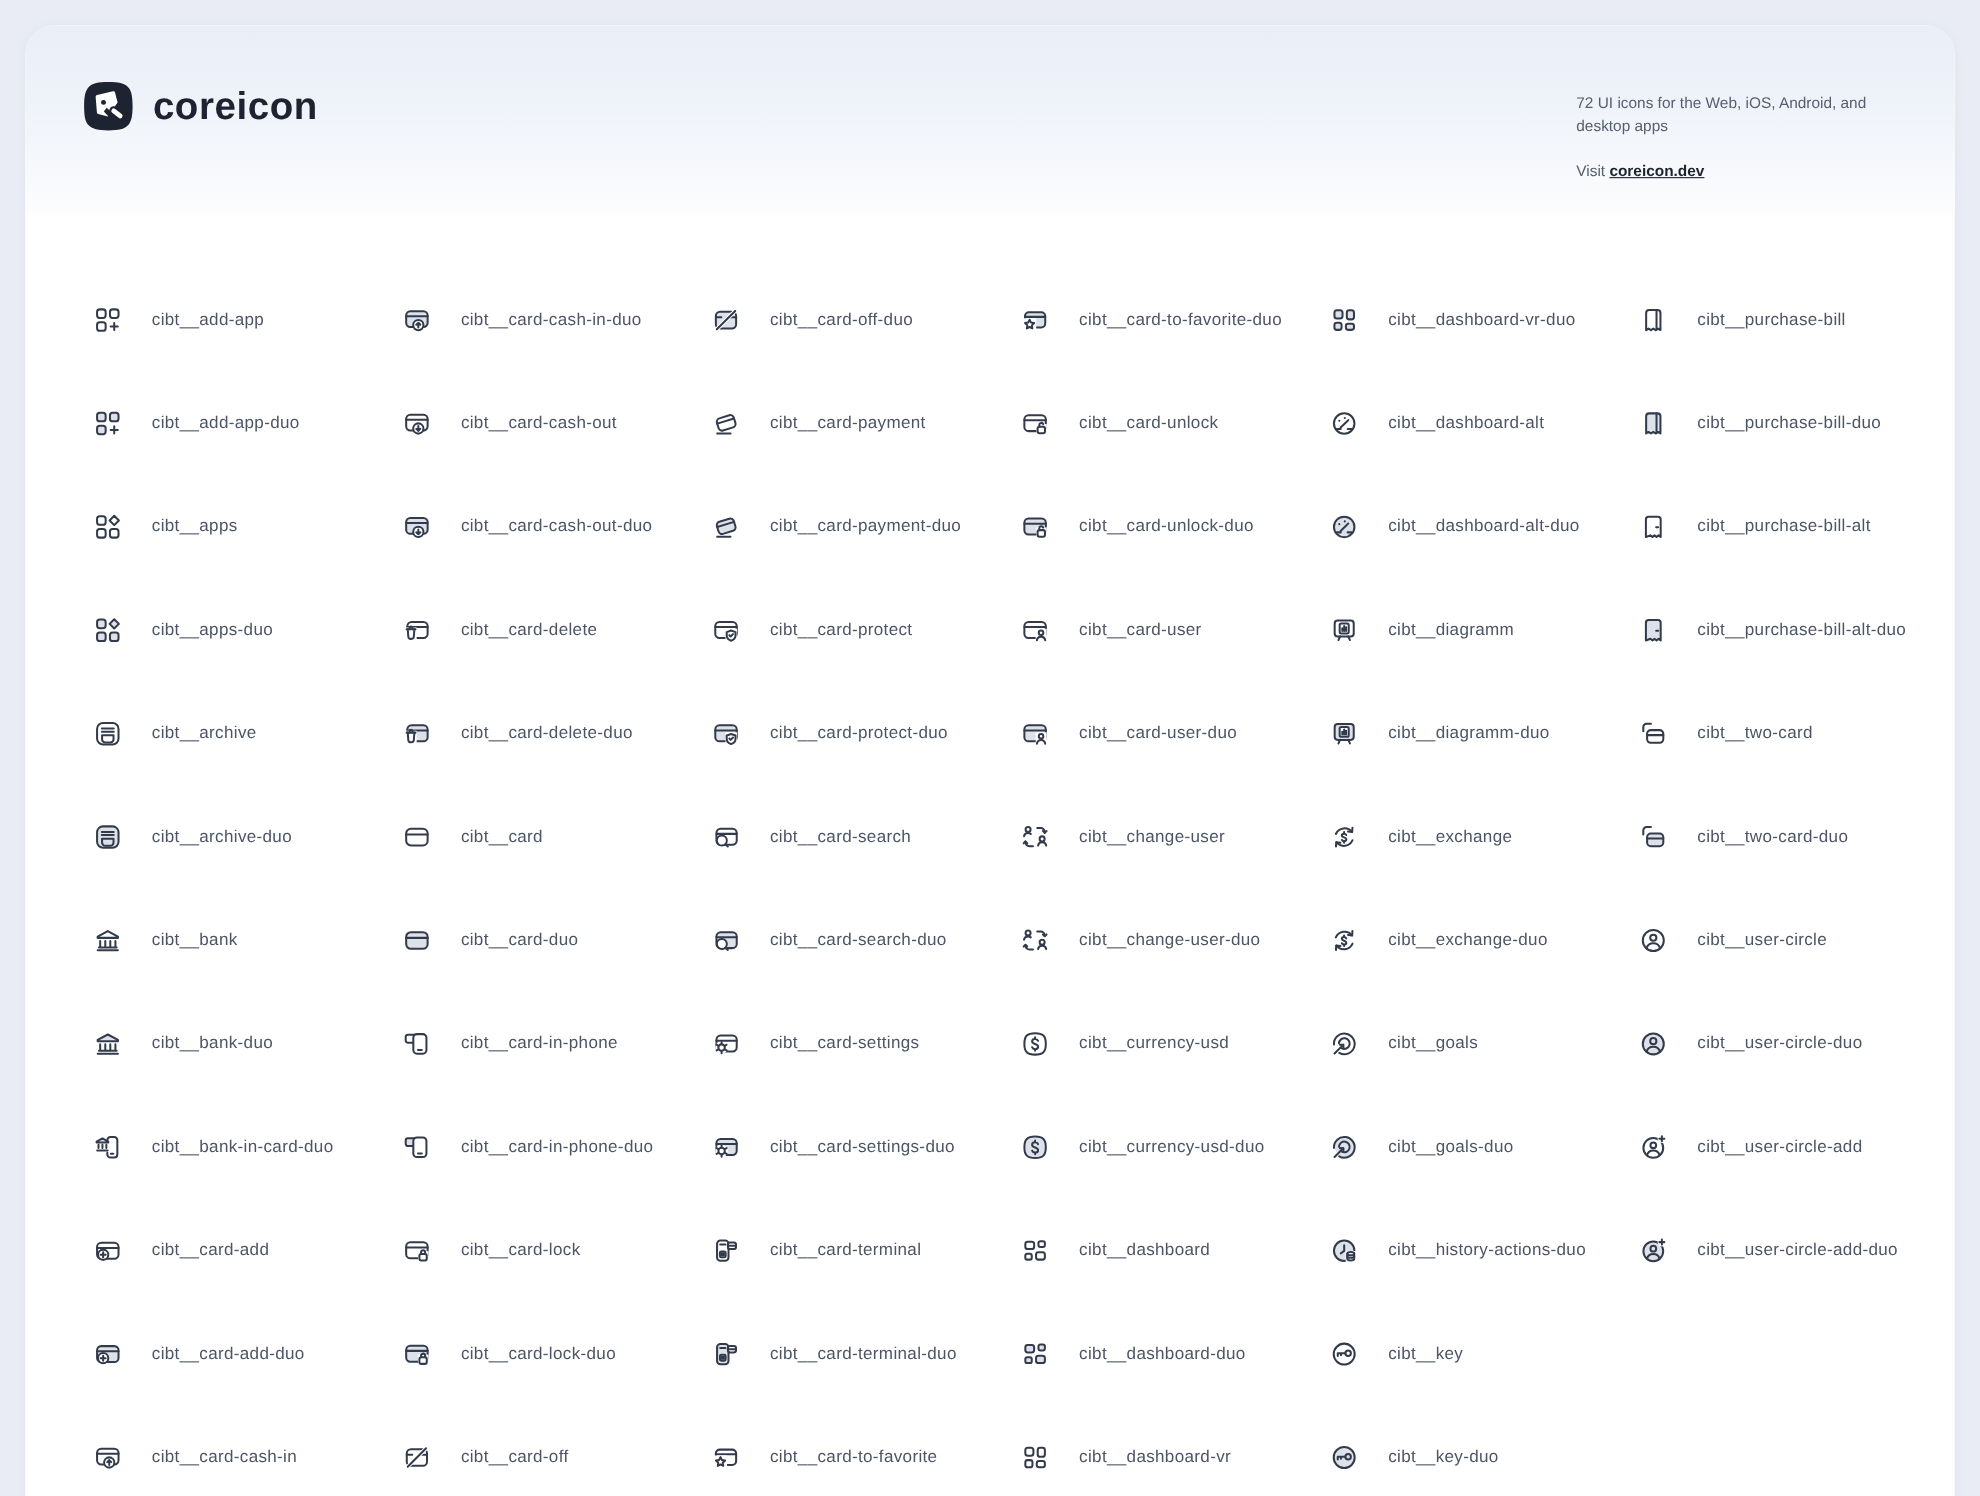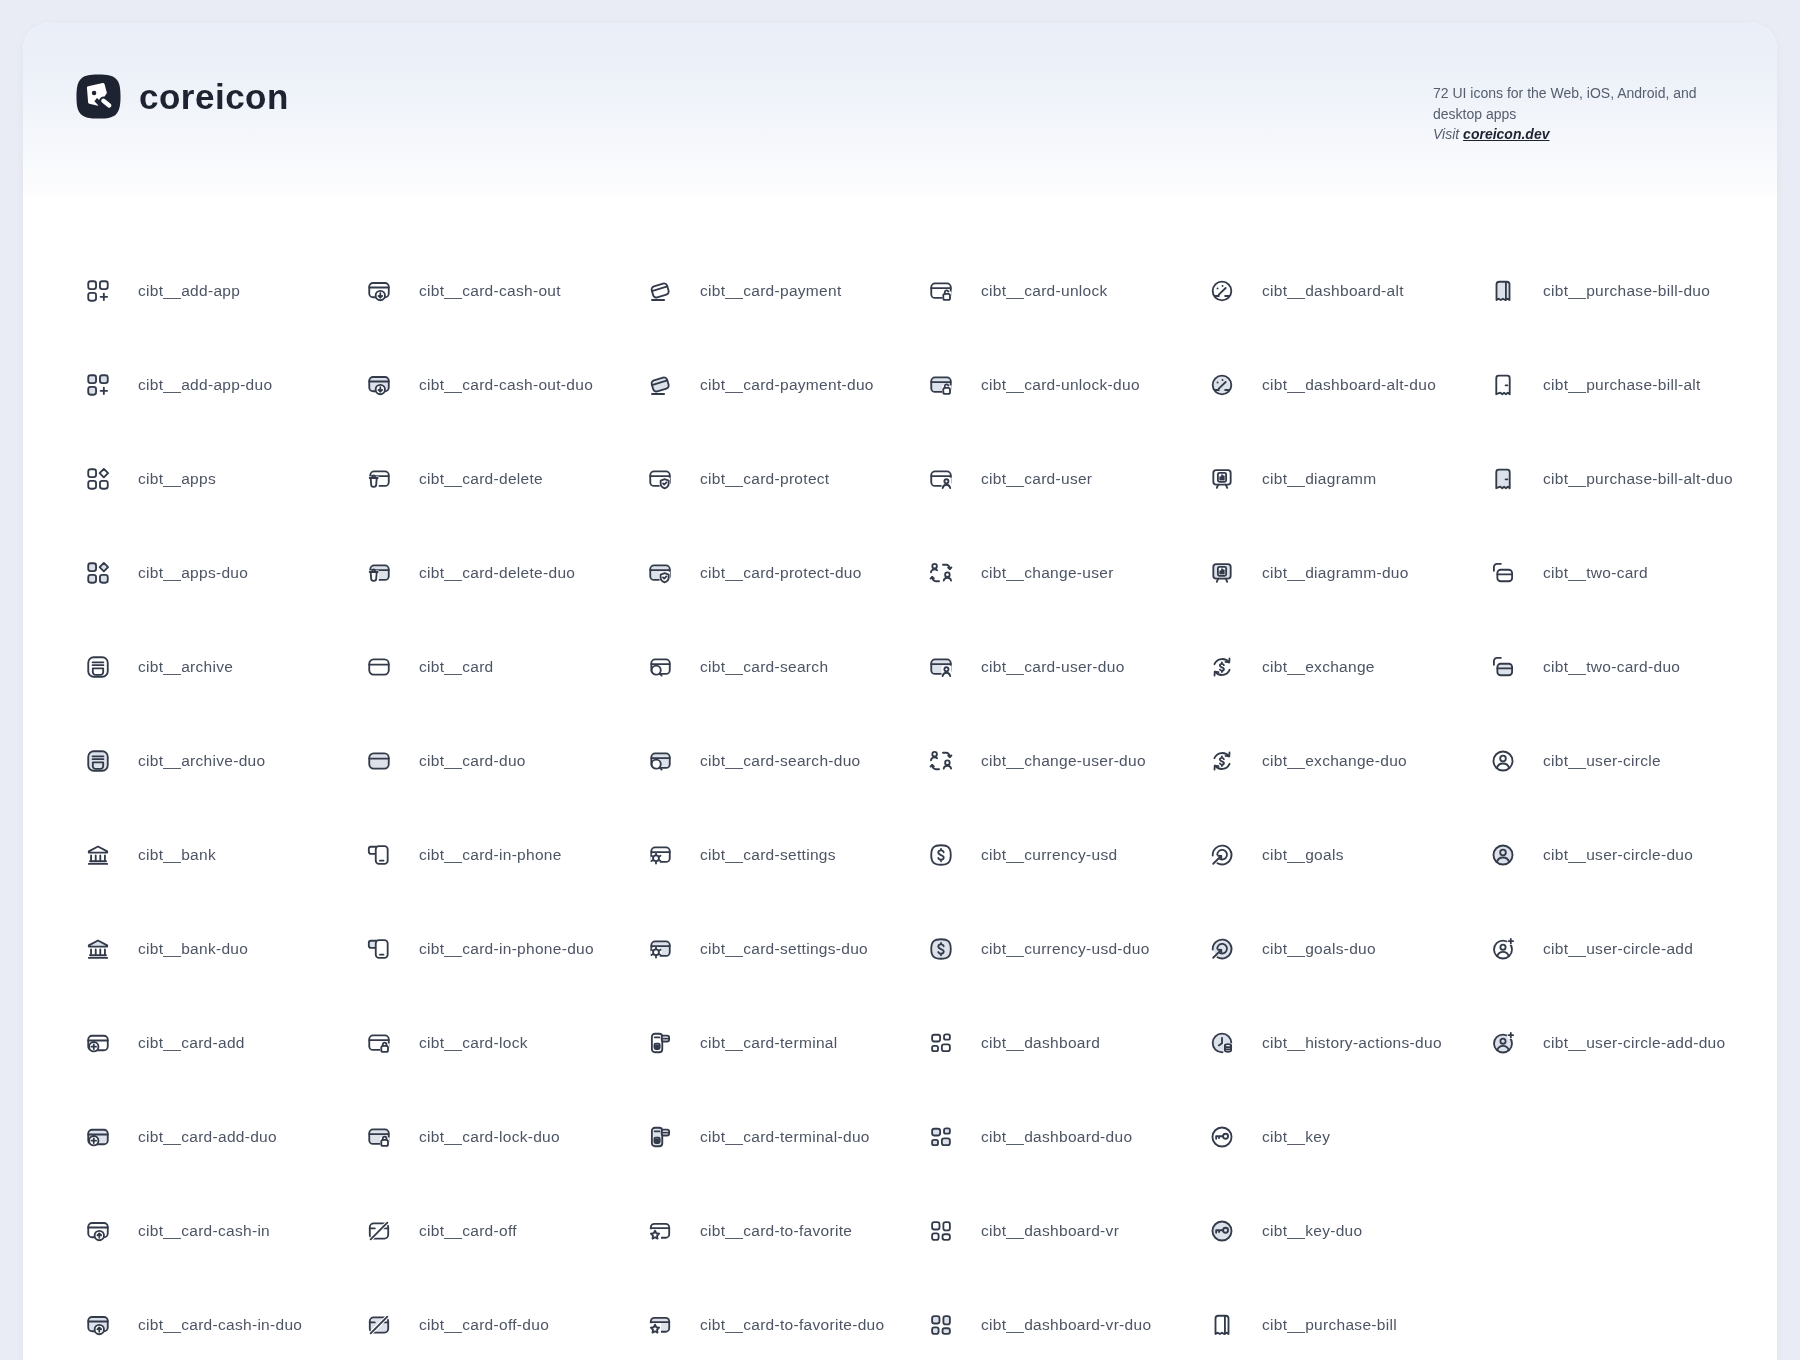--- a/index.html
+++ b/index.html
@@ -27,21 +27,21 @@
     text-decoration:none;
   }
   .brand-mark { width:47px; height:47px; display:block; }
   .brand-name {
     font-size:35px; font-weight:700; color:#1d2331; letter-spacing:.5px;
   }
   .header-right {
     position:absolute; right:62px; top:60px; width:282px;
     font-size:14px; line-height:1.48; color:#555e6e;
   }
-  .visit-line { color:#555e6e;font-style:italic; }
+  .visit-line { margin-top:21px; color:#555e6e; }
   .visit-link { color:#1d2331; font-weight:700; text-decoration:underline; cursor:pointer; }
   .icon-grid {
     display:grid;
     grid-template-columns:repeat(6, 281px);
     grid-template-rows:repeat(12, 94px);
     grid-auto-flow:column;
     padding-left:62px;
     margin-top:49px;
     align-items:center;
   }
@@ -156,20 +156,31 @@
       <div class="cell duo">
     <span class="cell-icon">
           <svg viewBox="0 0 24 24" width="26" height="26" fill="none" stroke="currentColor" stroke-width="1.7" stroke-linecap="round" stroke-linejoin="round">
             <path class="df" d="M3.5 8.7L12 4.1l8.5 4.6v1.1H3.5z"></path>
             <path d="M5.6 12.4v4.8M9.9 12.4v4.8M14.1 12.4v4.8M18.4 12.4v4.8"></path>
             <path d="M4.6 17.8h14.8M3.5 20.2h17"></path>
           </svg>
         </span>
     <span class="cell-label">cibt__bank-duo</span>
   </div>
+      <div class="cell duo">
+    <span class="cell-icon">
+          <svg viewBox="0 0 24 24" width="26" height="26" fill="none" stroke="currentColor" stroke-width="1.7" stroke-linecap="round" stroke-linejoin="round">
+            <path d="M11.6 7V6a2.6 2.6 0 0 1 2.6-2.6h3.2A2.6 2.6 0 0 1 20 6v12a2.6 2.6 0 0 1-2.6 2.6h-3.2a2.6 2.6 0 0 1-2.6-2.6v-1.4"></path>
+            <path d="M14.6 17.4h2"></path>
+            <path class="df" d="M2.6 7.3l4.9-2.7 4.9 2.7v.7H2.6z"></path>
+            <path d="M4.2 9.8v2.8M7.5 9.8v2.8M10.8 9.8v2.8M3.1 14.7h8.8"></path>
+          </svg>
+        </span>
+    <span class="cell-label">cibt__bank-in-card-duo</span>
+  </div>
       <div class="cell">
     <span class="cell-icon">
           <svg viewBox="0 0 24 24" width="26" height="26" fill="none" stroke="currentColor" stroke-width="1.7" stroke-linecap="round" stroke-linejoin="round">
             <rect class="df" x="3" y="5.3" width="18" height="13.4" rx="3.5"></rect>
             <path d="M3 9.7h18"></path>
             <circle cx="8.1" cy="15.4" r="4.3" fill="#fff"></circle>
             <path d="M8.1 13.3v4.2M6 15.4h4.2"></path>
           </svg>
         </span>
     <span class="cell-label">cibt__card-add</span>
@@ -543,53 +554,53 @@
             <rect class="df" x="3" y="5" width="18" height="13.4" rx="3.5"></rect>
             <path d="M3 9.3h18"></path>
             <g>
               <rect x="12.5" y="10.8" width="9.2" height="10" fill="#fff" stroke="none"></rect>
               <circle cx="17" cy="14.1" r="1.9"></circle>
               <path d="M13.5 20.4c.4-2 1.8-3.1 3.5-3.1s3.1 1.1 3.5 3.1"></path>
             </g>
           </svg>
         </span>
     <span class="cell-label">cibt__card-user</span>
+  </div>
+      <div class="cell duo">
+    <span class="cell-icon">
+          <svg viewBox="0 0 24 24" width="26" height="26" fill="none" stroke="currentColor" stroke-width="1.7" stroke-linecap="round" stroke-linejoin="round">
+            <rect class="df" x="3" y="5" width="18" height="13.4" rx="3.5"></rect>
+            <path d="M3 9.3h18"></path>
+            <g>
+              <rect x="12.5" y="10.8" width="9.2" height="10" fill="#fff" stroke="none"></rect>
+              <circle cx="17" cy="14.1" r="1.9"></circle>
+              <path d="M13.5 20.4c.4-2 1.8-3.1 3.5-3.1s3.1 1.1 3.5 3.1"></path>
+            </g>
+          </svg>
+        </span>
+    <span class="cell-label">cibt__card-user-duo</span>
   </div>
       <div class="cell">
     <span class="cell-icon">
           <svg viewBox="0 0 24 24" width="26" height="26" fill="none" stroke="currentColor" stroke-width="1.7" stroke-linecap="round" stroke-linejoin="round">
             <circle cx="6.1" cy="5.7" r="2.1"></circle>
             <path d="M2.7 11.3c.3-1.7 1.7-2.7 3.4-2.7.9 0 1.7.3 2.3.8"></path>
             <circle cx="17.9" cy="13.5" r="2.1"></circle>
             <path d="M14.5 19.1c.3-1.7 1.7-2.7 3.4-2.7s3.1 1 3.4 2.7"></path>
             <path d="M13.8 4.4h2.9a3.4 3.4 0 0 1 3.4 3.4v.5"></path>
             <path d="M18.6 6.9l1.5 1.5 1.5-1.5"></path>
             <path d="M10.2 19.6H7.3a3.4 3.4 0 0 1-3.4-3.4v-.5"></path>
             <path d="M5.4 17.1l-1.5-1.5-1.5 1.5"></path>
           </svg>
         </span>
     <span class="cell-label">cibt__change-user</span>
   </div>
       <div class="cell duo">
     <span class="cell-icon">
           <svg viewBox="0 0 24 24" width="26" height="26" fill="none" stroke="currentColor" stroke-width="1.7" stroke-linecap="round" stroke-linejoin="round">
-            <rect class="df" x="3" y="5" width="18" height="13.4" rx="3.5"></rect>
-            <path d="M3 9.3h18"></path>
-            <g>
-              <rect x="12.5" y="10.8" width="9.2" height="10" fill="#fff" stroke="none"></rect>
-              <circle cx="17" cy="14.1" r="1.9"></circle>
-              <path d="M13.5 20.4c.4-2 1.8-3.1 3.5-3.1s3.1 1.1 3.5 3.1"></path>
-            </g>
-          </svg>
-        </span>
-    <span class="cell-label">cibt__card-user-duo</span>
-  </div>
-      <div class="cell duo">
-    <span class="cell-icon">
-          <svg viewBox="0 0 24 24" width="26" height="26" fill="none" stroke="currentColor" stroke-width="1.7" stroke-linecap="round" stroke-linejoin="round">
             <circle cx="6.1" cy="5.7" r="2.1"></circle>
             <path d="M2.7 11.3c.3-1.7 1.7-2.7 3.4-2.7.9 0 1.7.3 2.3.8"></path>
             <circle cx="17.9" cy="13.5" r="2.1"></circle>
             <path d="M14.5 19.1c.3-1.7 1.7-2.7 3.4-2.7s3.1 1 3.4 2.7"></path>
             <path d="M13.8 4.4h2.9a3.4 3.4 0 0 1 3.4 3.4v.5"></path>
             <path d="M18.6 6.9l1.5 1.5 1.5-1.5"></path>
             <path d="M10.2 19.6H7.3a3.4 3.4 0 0 1-3.4-3.4v-.5"></path>
             <path d="M5.4 17.1l-1.5-1.5-1.5 1.5"></path>
           </svg>
         </span>

